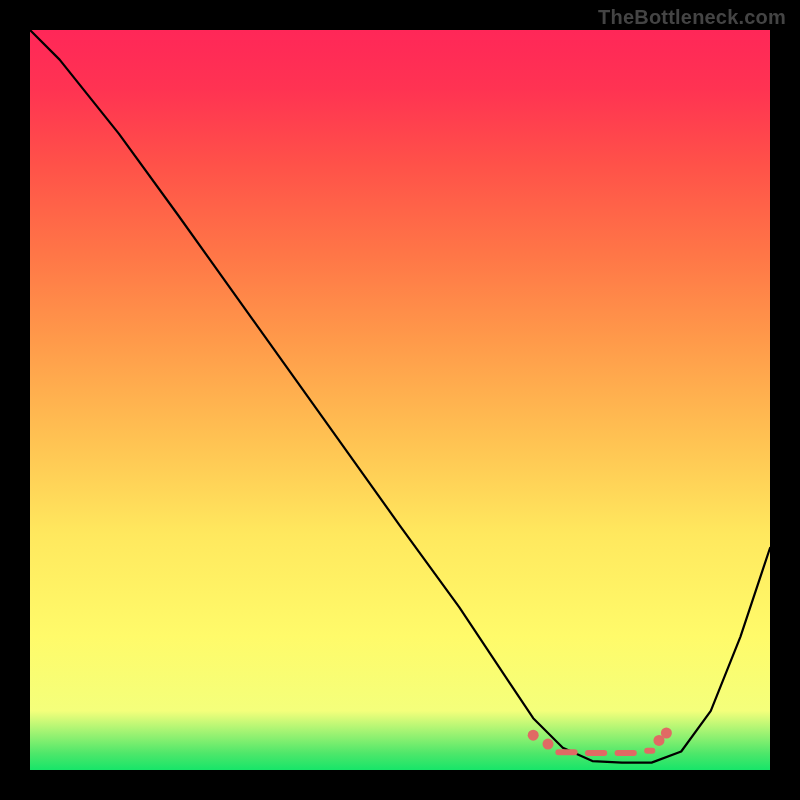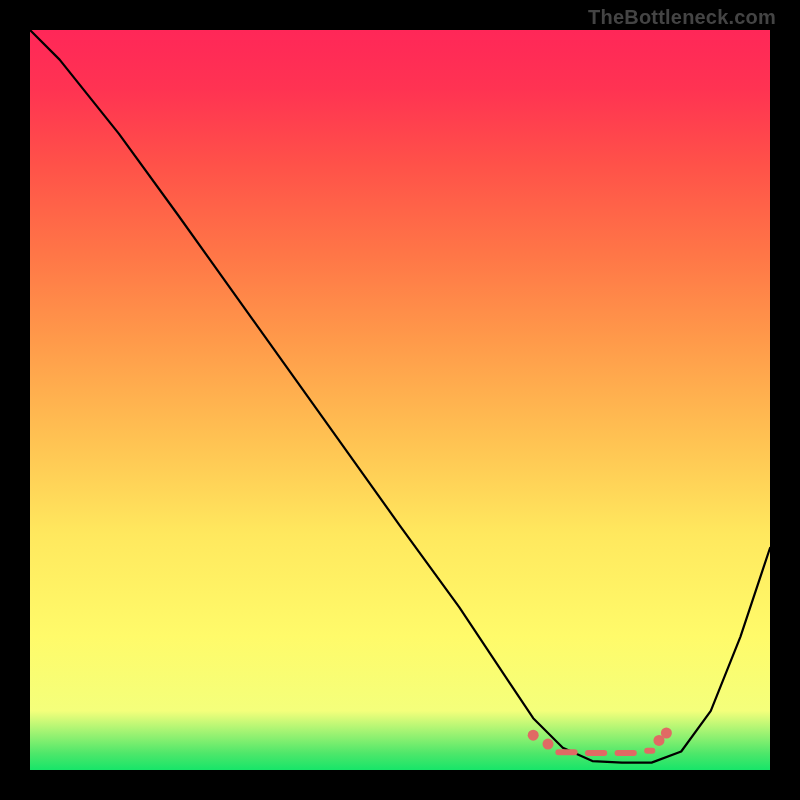--- a/index.html
+++ b/index.html
@@ -12,21 +12,21 @@
     overflow: hidden;
   }
   .frame {
     position: relative;
     width: 800px;
     height: 800px;
   }
   .watermark {
     position: absolute;
     top: 6px;
-    right: 24px;
+    right: 14px;
     color: #444;
     font-size: 20px;
     font-weight: 600;
     letter-spacing: 0.2px;
     z-index: 5;
   }
   .plot-outer {
     position: absolute;
     left: 30px;
     top: 30px;

